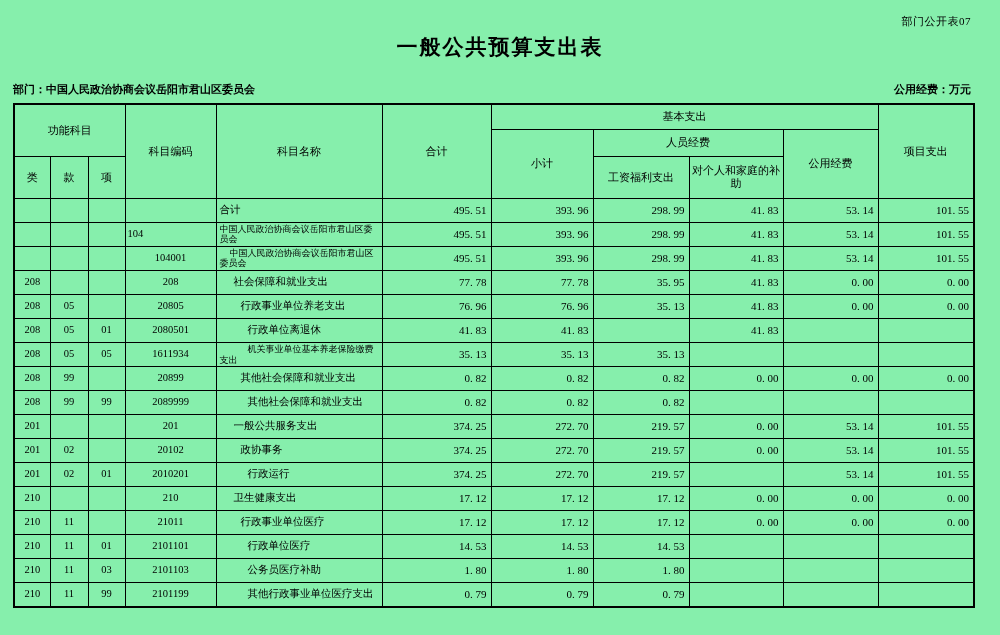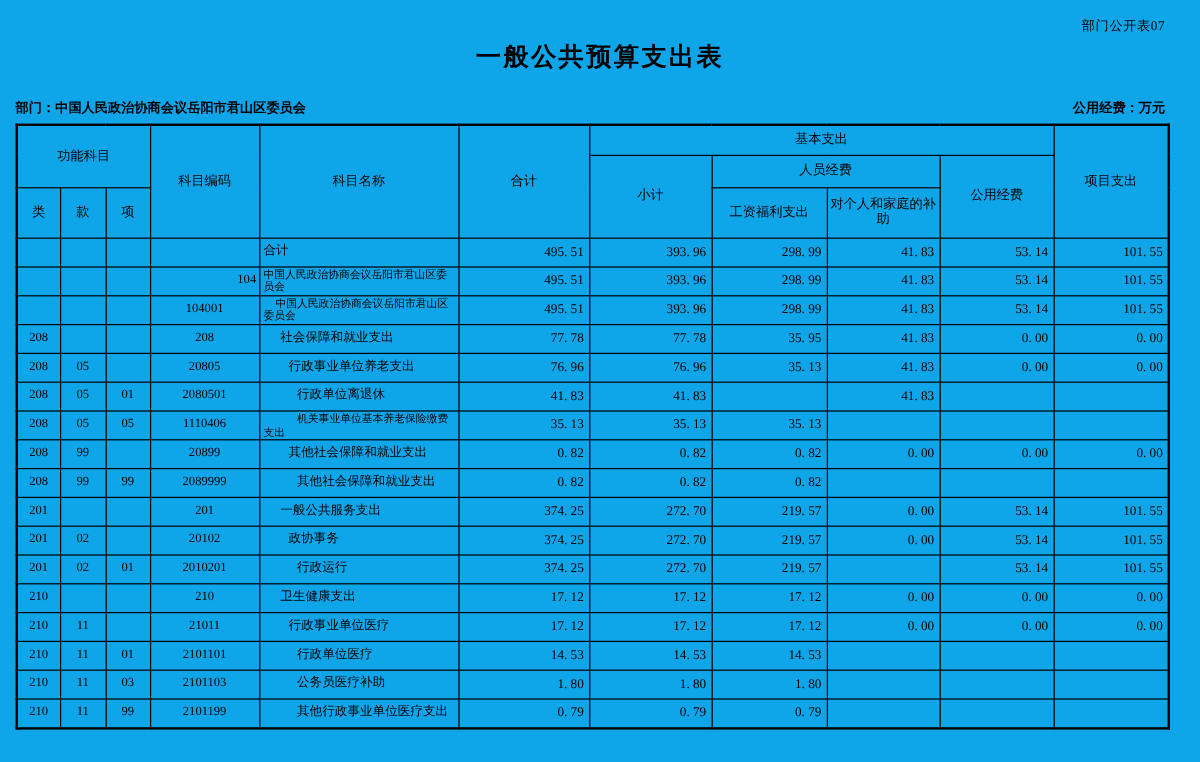--- a/index.html
+++ b/index.html
@@ -1,21 +1,21 @@
 <!DOCTYPE html>
 <html><head>
 <meta charset="utf-8">
 <style>
   html,body{margin:0;padding:0;background:#fff;}
   body{
     width:1000px;height:635px;position:relative;
     font-family:"Liberation Serif","DejaVu Serif",serif;
     color:#000;-webkit-font-smoothing:antialiased;
   }
-  .page{position:absolute;inset:0;background:#0ea5e9;padding-left:42px;}
+  .page{position:absolute;inset:0;background:#86efac;padding-left:42px;}
   .doc-label{position:absolute;top:14px;right:29px;font-size:11px;letter-spacing:.5px;}
   .title{position:absolute;top:33px;left:0;width:100%;margin:0;text-align:center;
          font-size:21px;font-weight:bold;letter-spacing:2px;}
   .meta-row{position:absolute;top:82px;left:13px;right:29px;display:flex;
             justify-content:space-between;font-size:11px;font-weight:bold;}
   table.budget{
     position:absolute;top:103px;left:13px;width:960px;
     border-collapse:collapse;table-layout:fixed;
     border:2px solid #000;
   }
@@ -93,21 +93,21 @@
           <td class="n">393. 96</td>
           <td class="n">298. 99</td>
           <td class="n">41. 83</td>
           <td class="n">53. 14</td>
           <td class="n">101. 55</td>
         </tr>
         <tr>
           <td class="c"></td>
           <td class="c"></td>
           <td class="c"></td>
-          <td class="c" style="text-align: right;">104</td>
+          <td class="c" style="text-align: left;">104</td>
           <td class="name sm">中国人民政治协商会议岳阳市君山区委员会</td>
           <td class="n">495. 51</td>
           <td class="n">393. 96</td>
           <td class="n">298. 99</td>
           <td class="n">41. 83</td>
           <td class="n">53. 14</td>
           <td class="n">101. 55</td>
         </tr>
         <tr>
           <td class="c"></td>
@@ -158,21 +158,21 @@
           <td class="n">41. 83</td>
           <td class="n"></td>
           <td class="n">41. 83</td>
           <td class="n"></td>
           <td class="n"></td>
         </tr>
         <tr>
           <td class="c">208</td>
           <td class="c">05</td>
           <td class="c">05</td>
-          <td class="c">1110406</td>
+          <td class="c">1611934</td>
           <td class="name sm" style="text-indent: 28px; margin-top: 41px;">机关事业单位基本养老保险缴费支出</td>
           <td class="n">35. 13</td>
           <td class="n">35. 13</td>
           <td class="n">35. 13</td>
           <td class="n"></td>
           <td class="n"></td>
           <td class="n"></td>
         </tr>
         <tr>
           <td class="c">208</td>

